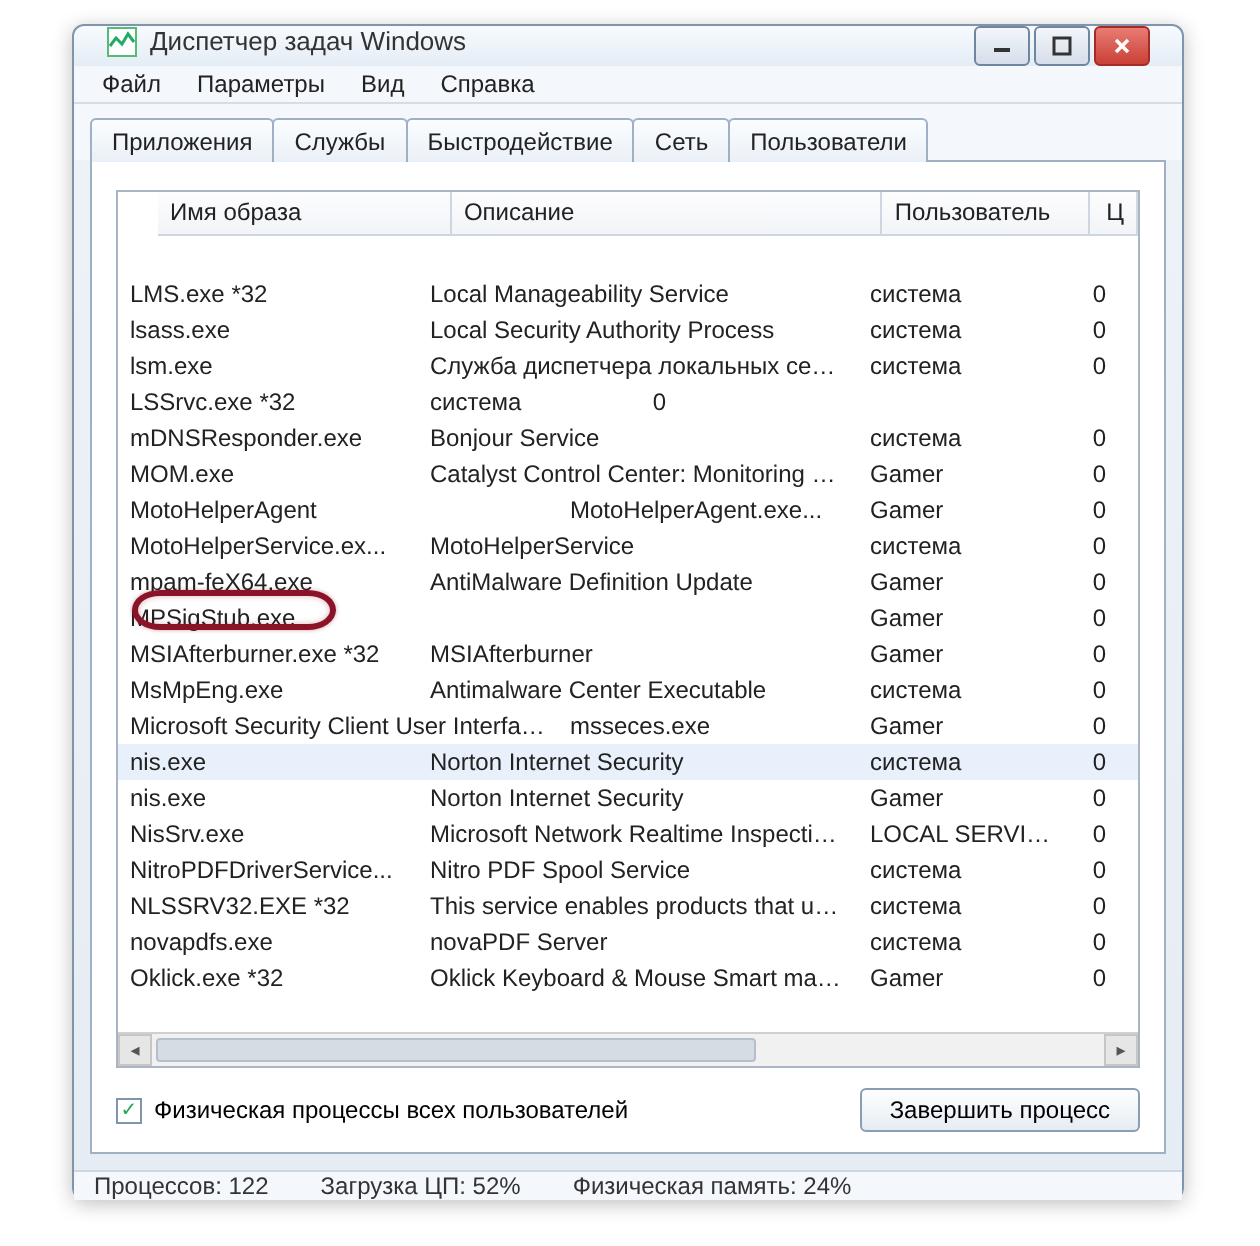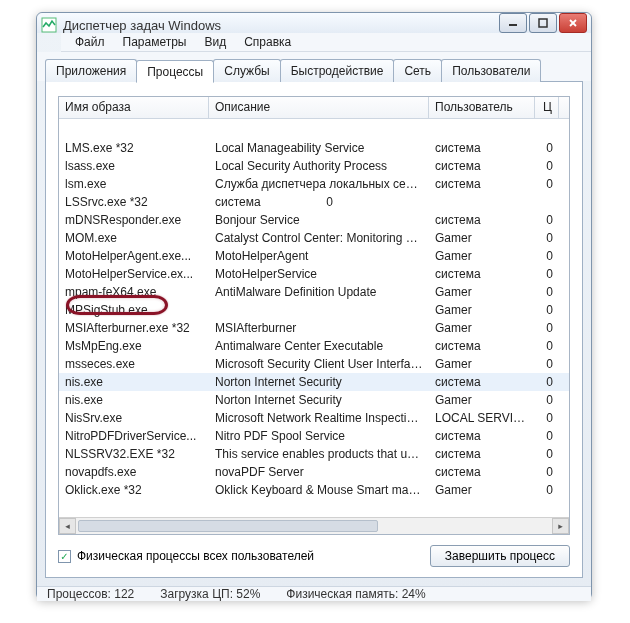--- a/index.html
+++ b/index.html
@@ -19,22 +19,22 @@
   background: linear-gradient(#eef3f8, #e6ecf3);
   border: 1px solid #7f95ad;
   border-radius: 6px;
   box-shadow: 0 2px 10px rgba(0,0,0,0.25);
   display: flex;
   flex-direction: column;
 }
 .titlebar {
   height: 30px;
   display: flex;
-  align-items: flex-end;
-  padding: 0 4px;
+  align-items: flex-start;
+  padding: 0 16px;
   background: linear-gradient(#f7fbff, #e4ecf5);
   border-top-left-radius: 6px;
   border-top-right-radius: 6px;
 }
 .titlebar .ticon { width: 16px; height: 16px; margin-right: 6px; display:inline-block; }
 .titlebar .ticon svg { display:block; }
 .titlebar .title { flex: 1; color: #333; font-size: 13px; }
 .win-buttons { display: flex; gap: 2px; }
 .win-btn {
   width: 28px; height: 20px;
@@ -46,21 +46,20 @@
 }
 .win-btn.close { background: linear-gradient(#e97c74, #c94036); color: #fff; border-color: #a52b25; }
 .menubar {
   height: 22px;
   display: flex;
   align-items: center;
   padding: 0 6px;
   gap: 2px;
   background: #f4f7fb;
   border-bottom: 1px solid #d6dde6;
-  margin-left: 24px;
 }
 .menubar .menu-item { padding: 2px 8px; color: #222; border-radius: 2px; }
 .tab-strip {
   display: flex;
   padding: 6px 20px 0 8px;
   gap: 0;
   background: #f4f7fb;
 }
 .tab {
   padding: 4px 10px 3px 10px;
@@ -95,20 +94,21 @@
   flex: 1;
   display: flex;
   flex-direction: column;
   overflow: hidden;
 }
 .lv-header {
   display: flex;
   height: 22px;
   background: linear-gradient(#fdfdfe, #f1f4f8);
   border-bottom: 1px solid #cdd6e1;
+  margin-left: 20px;
 }
 .lv-header .col {
   border-right: 1px solid #cdd6e1;
   padding: 3px 6px;
   font-size: 12px;
   color: #222;
   white-space: nowrap;
   overflow: hidden;
 }
 .lv-body {
@@ -227,21 +227,20 @@
 
   <div class="menubar">
     <span class="menu-item">Файл</span>
     <span class="menu-item">Параметры</span>
     <span class="menu-item">Вид</span>
     <span class="menu-item">Справка</span>
   </div>
 
   <div class="tab-strip" id="tab-strip">
       <div class="tab">Приложения</div>
-      <div class="tab active">Процессы</div>
       <div class="tab">Службы</div>
       <div class="tab">Быстродействие</div>
       <div class="tab">Сеть</div>
       <div class="tab">Пользователи</div>
     </div>
 
   <div class="panel">
     <div class="listview">
       <div class="lv-header">
         <div class="col c0">Имя образа</div>
@@ -279,22 +278,22 @@
             <div class="cell c2">система</div>
             <div class="cell c3">0</div>
           </div>
           <div class="row">
             <div class="cell c0">MOM.exe</div>
             <div class="cell c1">Catalyst Control Center: Monitoring prog...</div>
             <div class="cell c2">Gamer</div>
             <div class="cell c3">0</div>
           </div>
           <div class="row">
+            <div class="cell c1">MotoHelperAgent</div>
             <div class="cell c0">MotoHelperAgent.exe...</div>
-            <div class="cell c1">MotoHelperAgent</div>
             <div class="cell c2">Gamer</div>
             <div class="cell c3">0</div>
           </div>
           <div class="row">
             <div class="cell c0">MotoHelperService.ex...</div>
             <div class="cell c1">MotoHelperService</div>
             <div class="cell c2">система</div>
             <div class="cell c3">0</div>
           </div>
           <div class="row">
@@ -315,22 +314,22 @@
             <div class="cell c2">Gamer</div>
             <div class="cell c3">0</div>
           </div>
           <div class="row">
             <div class="cell c0">MsMpEng.exe</div>
             <div class="cell c1">Antimalware Center Executable</div>
             <div class="cell c2">система</div>
             <div class="cell c3">0</div>
           </div>
           <div class="row">
+            <div class="cell c1">Microsoft Security Client User Interface</div>
             <div class="cell c0">msseces.exe</div>
-            <div class="cell c1">Microsoft Security Client User Interface</div>
             <div class="cell c2">Gamer</div>
             <div class="cell c3">0</div>
           </div>
           <div class="row selected">
             <div class="cell c0">nis.exe</div>
             <div class="cell c1">Norton Internet Security</div>
             <div class="cell c2">система</div>
             <div class="cell c3">0</div>
           </div>
           <div class="row">

